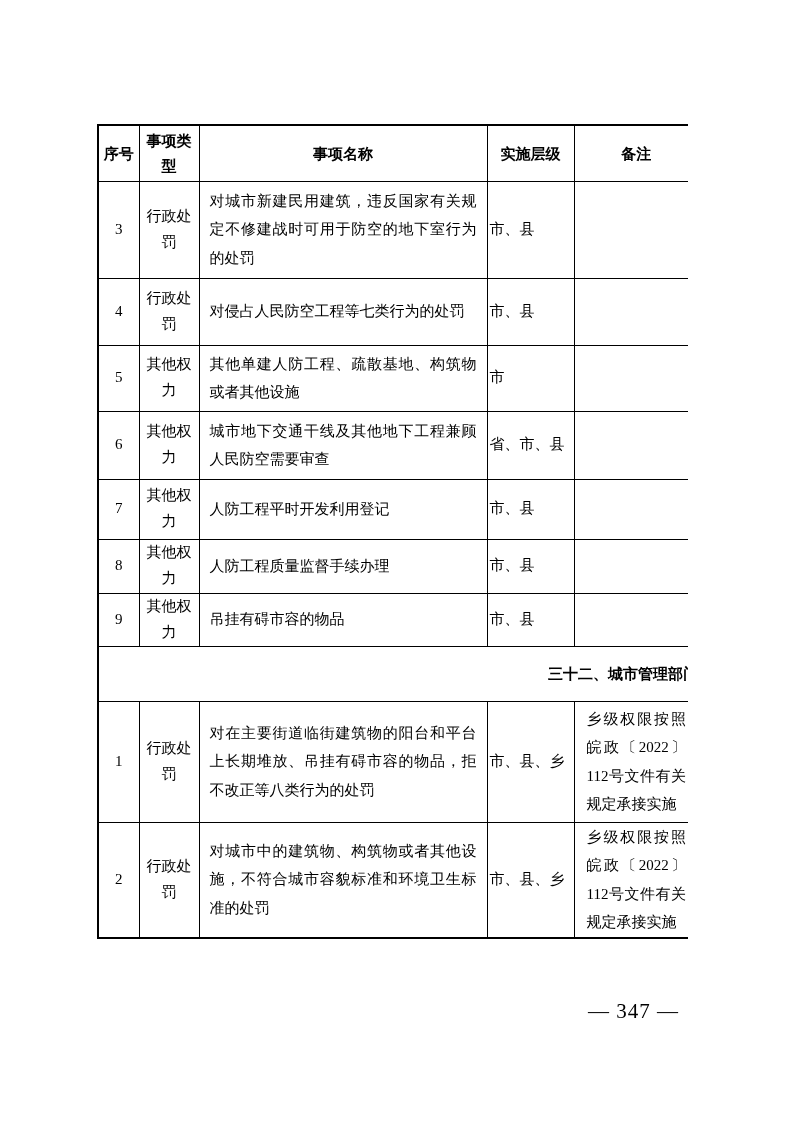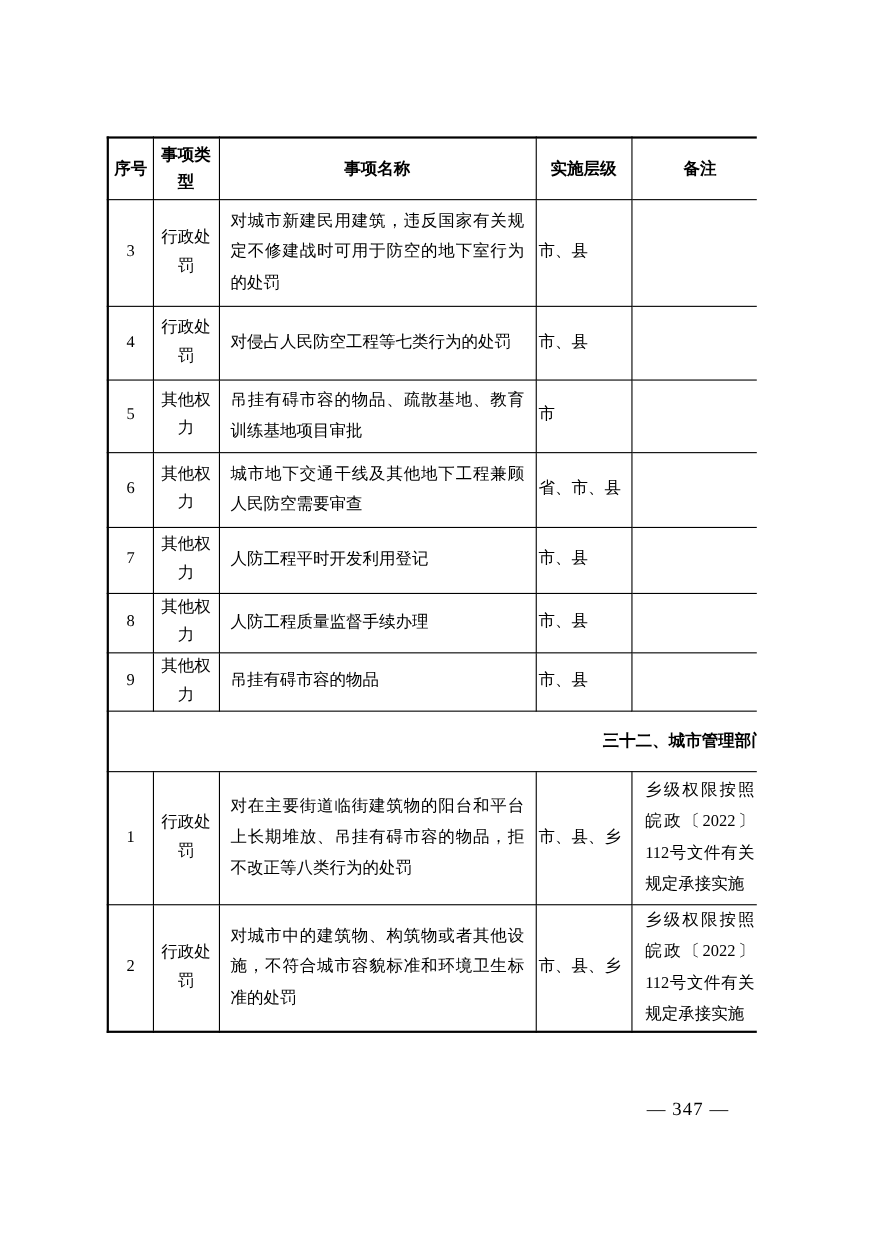--- a/index.html
+++ b/index.html
@@ -85,22 +85,22 @@
   tr.rh54  { height: 54px; }
   tr.rh53  { height: 53px; }
   tr.rh55  { height: 55px; }
   tr.rh121 { height: 121px; }
   tr.rh114 { height: 114px; }
   .page-number {
     position: absolute;
     top: 999px;
     left: 588px;
     width: 82px;
-    text-align: left;
-    font-size: 17px;
+    text-align: right;
+    font-size: 21px;
     letter-spacing: 1px;
     font-family: "Liberation Serif", "DejaVu Serif", serif;
     color: #000000;
     white-space: nowrap;
   }
 </style>
 </head>
 <body>
 
 <div class="page">
@@ -133,21 +133,21 @@
       <tr class="rh67">
         <td class="cell-no">4</td>
         <td class="cell-type">行政处罚</td>
         <td class="cell-name">对侵占人民防空工程等七类行为的处罚</td>
         <td class="cell-level">市、县</td>
         <td class="cell-remark"></td>
       </tr>
       <tr class="rh66">
         <td class="cell-no">5</td>
         <td class="cell-type">其他权力</td>
-        <td class="cell-name">吊挂有碍市容的物品、疏散基地、教育训练基地项目审批</td>
+        <td class="cell-name">其他单建人防工程、疏散基地、构筑物或者其他设施</td>
         <td class="cell-level">市</td>
         <td class="cell-remark"></td>
       </tr>
       <tr class="rh68">
         <td class="cell-no">6</td>
         <td class="cell-type">其他权力</td>
         <td class="cell-name">城市地下交通干线及其他地下工程兼顾人民防空需要审查</td>
         <td class="cell-level">省、市、县</td>
         <td class="cell-remark"></td>
       </tr>

